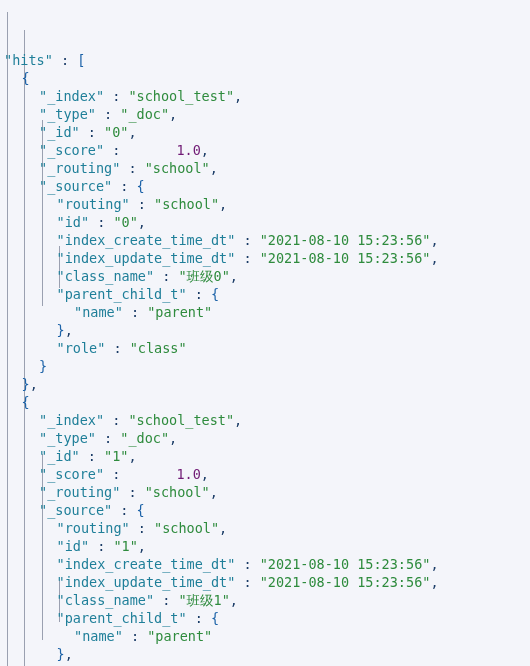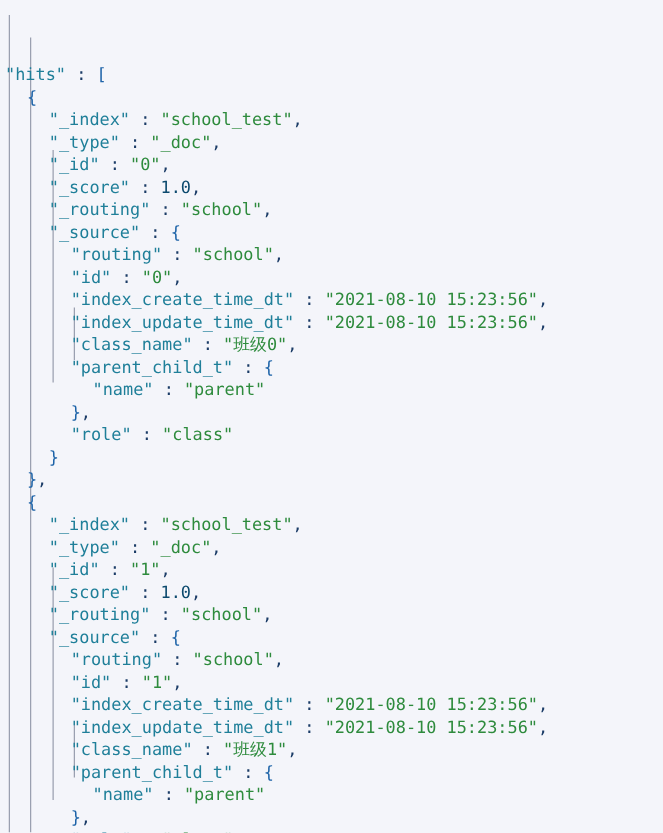--- a/index.html
+++ b/index.html
@@ -50,21 +50,21 @@
   .line {
     height: 18px;
     line-height: 18px;
     white-space: pre;
     padding-left: 4px;
   }
 
   
   .k   { color: #1f7f99; }   
   .s   { color: #2e8b3d; }   
-  .n   { color: #0c4a6e; }   
+  .n   { color: #701a75; margin-left: 48px; }   
   .p   { color: #1a3b66; }   
   .b   { color: #1d63a8; }   
 </style>
 </head>
 <body>
 
 <div id="json-viewer">
   <div class="indent-guides"><div class="guide" style="left: 7px; top: 12px; height: 654px;"></div><div class="guide" style="left: 24px; top: 30px; height: 636px;"></div><div class="guide" style="left: 42px; top: 120px; height: 186px;"></div><div class="guide" style="left: 59px; top: 246px; height: 42px;"></div><div class="guide" style="left: 42px; top: 454px; height: 186px;"></div><div class="guide" style="left: 59px; top: 580px; height: 42px;"></div></div>
   <div class="code" style="margin-top: -3px;"><div class="line" style="padding-left: 4px;"><span class="k">"hits"</span><span class="p"> : </span><span class="b">[</span></div><div class="line" style="padding-left: 21.5px;"><span class="b">{</span></div><div class="line" style="padding-left: 39px;"><span class="k">"_index"</span><span class="p"> : </span><span class="s">"school_test"</span><span class="p">,</span></div><div class="line" style="padding-left: 39px;"><span class="k">"_type"</span><span class="p"> : </span><span class="s">"_doc"</span><span class="p">,</span></div><div class="line" style="padding-left: 39px;"><span class="k">"_id"</span><span class="p"> : </span><span class="s">"0"</span><span class="p">,</span></div><div class="line" style="padding-left: 39px;"><span class="k">"_score"</span><span class="p"> : </span><span class="n">1.0</span><span class="p">,</span></div><div class="line" style="padding-left: 39px;"><span class="k">"_routing"</span><span class="p"> : </span><span class="s">"school"</span><span class="p">,</span></div><div class="line" style="padding-left: 39px;"><span class="k">"_source"</span><span class="p"> : </span><span class="b">{</span></div><div class="line" style="padding-left: 56.5px;"><span class="k">"routing"</span><span class="p"> : </span><span class="s">"school"</span><span class="p">,</span></div><div class="line" style="padding-left: 56.5px;"><span class="k">"id"</span><span class="p"> : </span><span class="s">"0"</span><span class="p">,</span></div><div class="line" style="padding-left: 56.5px;"><span class="k">"index_create_time_dt"</span><span class="p"> : </span><span class="s">"2021-08-10 15:23:56"</span><span class="p">,</span></div><div class="line" style="padding-left: 56.5px;"><span class="k">"index_update_time_dt"</span><span class="p"> : </span><span class="s">"2021-08-10 15:23:56"</span><span class="p">,</span></div><div class="line" style="padding-left: 56.5px;"><span class="k">"class_name"</span><span class="p"> : </span><span class="s">"班级0"</span><span class="p">,</span></div><div class="line" style="padding-left: 56.5px;"><span class="k">"parent_child_t"</span><span class="p"> : </span><span class="b">{</span></div><div class="line" style="padding-left: 74px;"><span class="k">"name"</span><span class="p"> : </span><span class="s">"parent"</span></div><div class="line" style="padding-left: 56.5px;"><span class="b">}</span><span class="p">,</span></div><div class="line" style="padding-left: 56.5px;"><span class="k">"role"</span><span class="p"> : </span><span class="s">"class"</span></div><div class="line" style="padding-left: 39px;"><span class="b">}</span></div><div class="line" style="padding-left: 21.5px;"><span class="b">}</span><span class="p">,</span></div><div class="line" style="padding-left: 21.5px;"><span class="b">{</span></div><div class="line" style="padding-left: 39px;"><span class="k">"_index"</span><span class="p"> : </span><span class="s">"school_test"</span><span class="p">,</span></div><div class="line" style="padding-left: 39px;"><span class="k">"_type"</span><span class="p"> : </span><span class="s">"_doc"</span><span class="p">,</span></div><div class="line" style="padding-left: 39px;"><span class="k">"_id"</span><span class="p"> : </span><span class="s">"1"</span><span class="p">,</span></div><div class="line" style="padding-left: 39px;"><span class="k">"_score"</span><span class="p"> : </span><span class="n">1.0</span><span class="p">,</span></div><div class="line" style="padding-left: 39px;"><span class="k">"_routing"</span><span class="p"> : </span><span class="s">"school"</span><span class="p">,</span></div><div class="line" style="padding-left: 39px;"><span class="k">"_source"</span><span class="p"> : </span><span class="b">{</span></div><div class="line" style="padding-left: 56.5px;"><span class="k">"routing"</span><span class="p"> : </span><span class="s">"school"</span><span class="p">,</span></div><div class="line" style="padding-left: 56.5px;"><span class="k">"id"</span><span class="p"> : </span><span class="s">"1"</span><span class="p">,</span></div><div class="line" style="padding-left: 56.5px;"><span class="k">"index_create_time_dt"</span><span class="p"> : </span><span class="s">"2021-08-10 15:23:56"</span><span class="p">,</span></div><div class="line" style="padding-left: 56.5px;"><span class="k">"index_update_time_dt"</span><span class="p"> : </span><span class="s">"2021-08-10 15:23:56"</span><span class="p">,</span></div><div class="line" style="padding-left: 56.5px;"><span class="k">"class_name"</span><span class="p"> : </span><span class="s">"班级1"</span><span class="p">,</span></div><div class="line" style="padding-left: 56.5px;"><span class="k">"parent_child_t"</span><span class="p"> : </span><span class="b">{</span></div><div class="line" style="padding-left: 74px;"><span class="k">"name"</span><span class="p"> : </span><span class="s">"parent"</span></div><div class="line" style="padding-left: 56.5px;"><span class="b">}</span><span class="p">,</span></div><div class="line" style="padding-left: 56.5px;"><span class="k">"role"</span><span class="p"> : </span><span class="s">"class"</span></div></div>
 </div>

